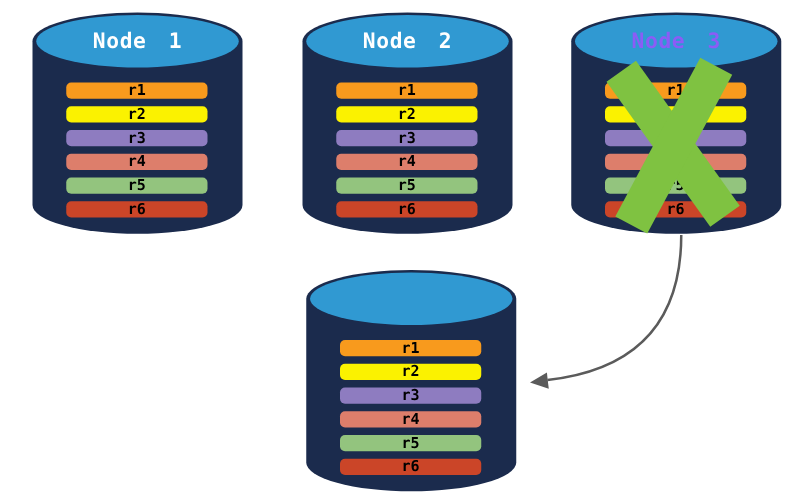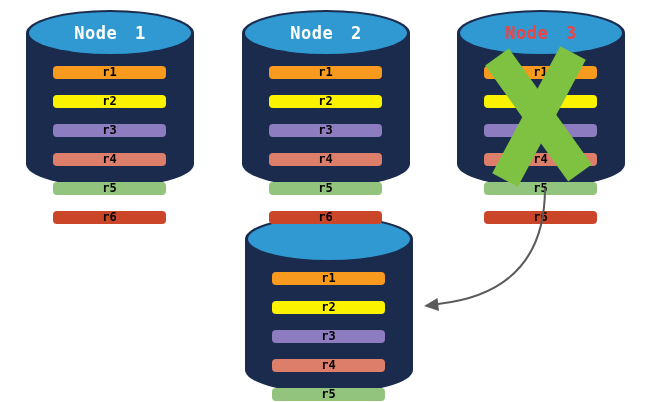--- a/index.html
+++ b/index.html
@@ -41,21 +41,21 @@
     z-index: 2;
     white-space: pre;
   }
   .bars {
     position: absolute;
     left: 29px;
     top: 58px;
     width: 113px;
     display: flex;
     flex-direction: column;
-    gap: 16px;
+    gap: 6px;
     z-index: 2;
   }
   .bar {
     height: 13px;
     border-radius: 4px;
     text-align: center;
     line-height: 13px;
     font-size: 12px;
     font-weight: bold;
   }
@@ -103,21 +103,21 @@
       <div class="bar" style="background: rgb(147, 196, 126); color: rgb(0, 0, 0);">r5</div>
       <div class="bar" style="background: rgb(203, 69, 40); color: rgb(0, 0, 0);">r6</div>
     </div>
   </div>
 
   <div class="node" style="left:455px; top:8px;">
     <svg class="cyl" viewBox="0 0 172 182">
       <path d="M2,25 A84,23 0 0 1 170,25 L170,156 A84,23 0 0 1 2,156 Z" fill="#1B2B4D"></path>
       <ellipse cx="86" cy="25" rx="81" ry="21" fill="#3099D2"></ellipse>
     </svg>
-    <div class="node-title" style="color: #ef4444;">Node 3</div>
+    <div class="node-title" style="color: #8b5cf6;">Node 3</div>
     <div class="bars">
       <div class="bar" style="background: rgb(248, 154, 29); color: rgb(0, 0, 0);">r1</div>
       <div class="bar" style="background: rgb(251, 242, 0); color: rgb(0, 0, 0);">r2</div>
       <div class="bar" style="background: rgb(142, 124, 192); color: rgb(0, 0, 0);">r3</div>
       <div class="bar" style="background: rgb(221, 126, 107); color: rgb(0, 0, 0);">r4</div>
       <div class="bar" style="background: rgb(147, 196, 126); color: rgb(0, 0, 0);">r5</div>
       <div class="bar" style="background: rgb(203, 69, 40); color: rgb(0, 0, 0);">r6</div>
     </div>
     <svg class="xmark" viewBox="0 0 172 182">
       <line x1="42" y1="49" x2="125" y2="165" stroke-width="29" stroke="#7FC241"></line>

